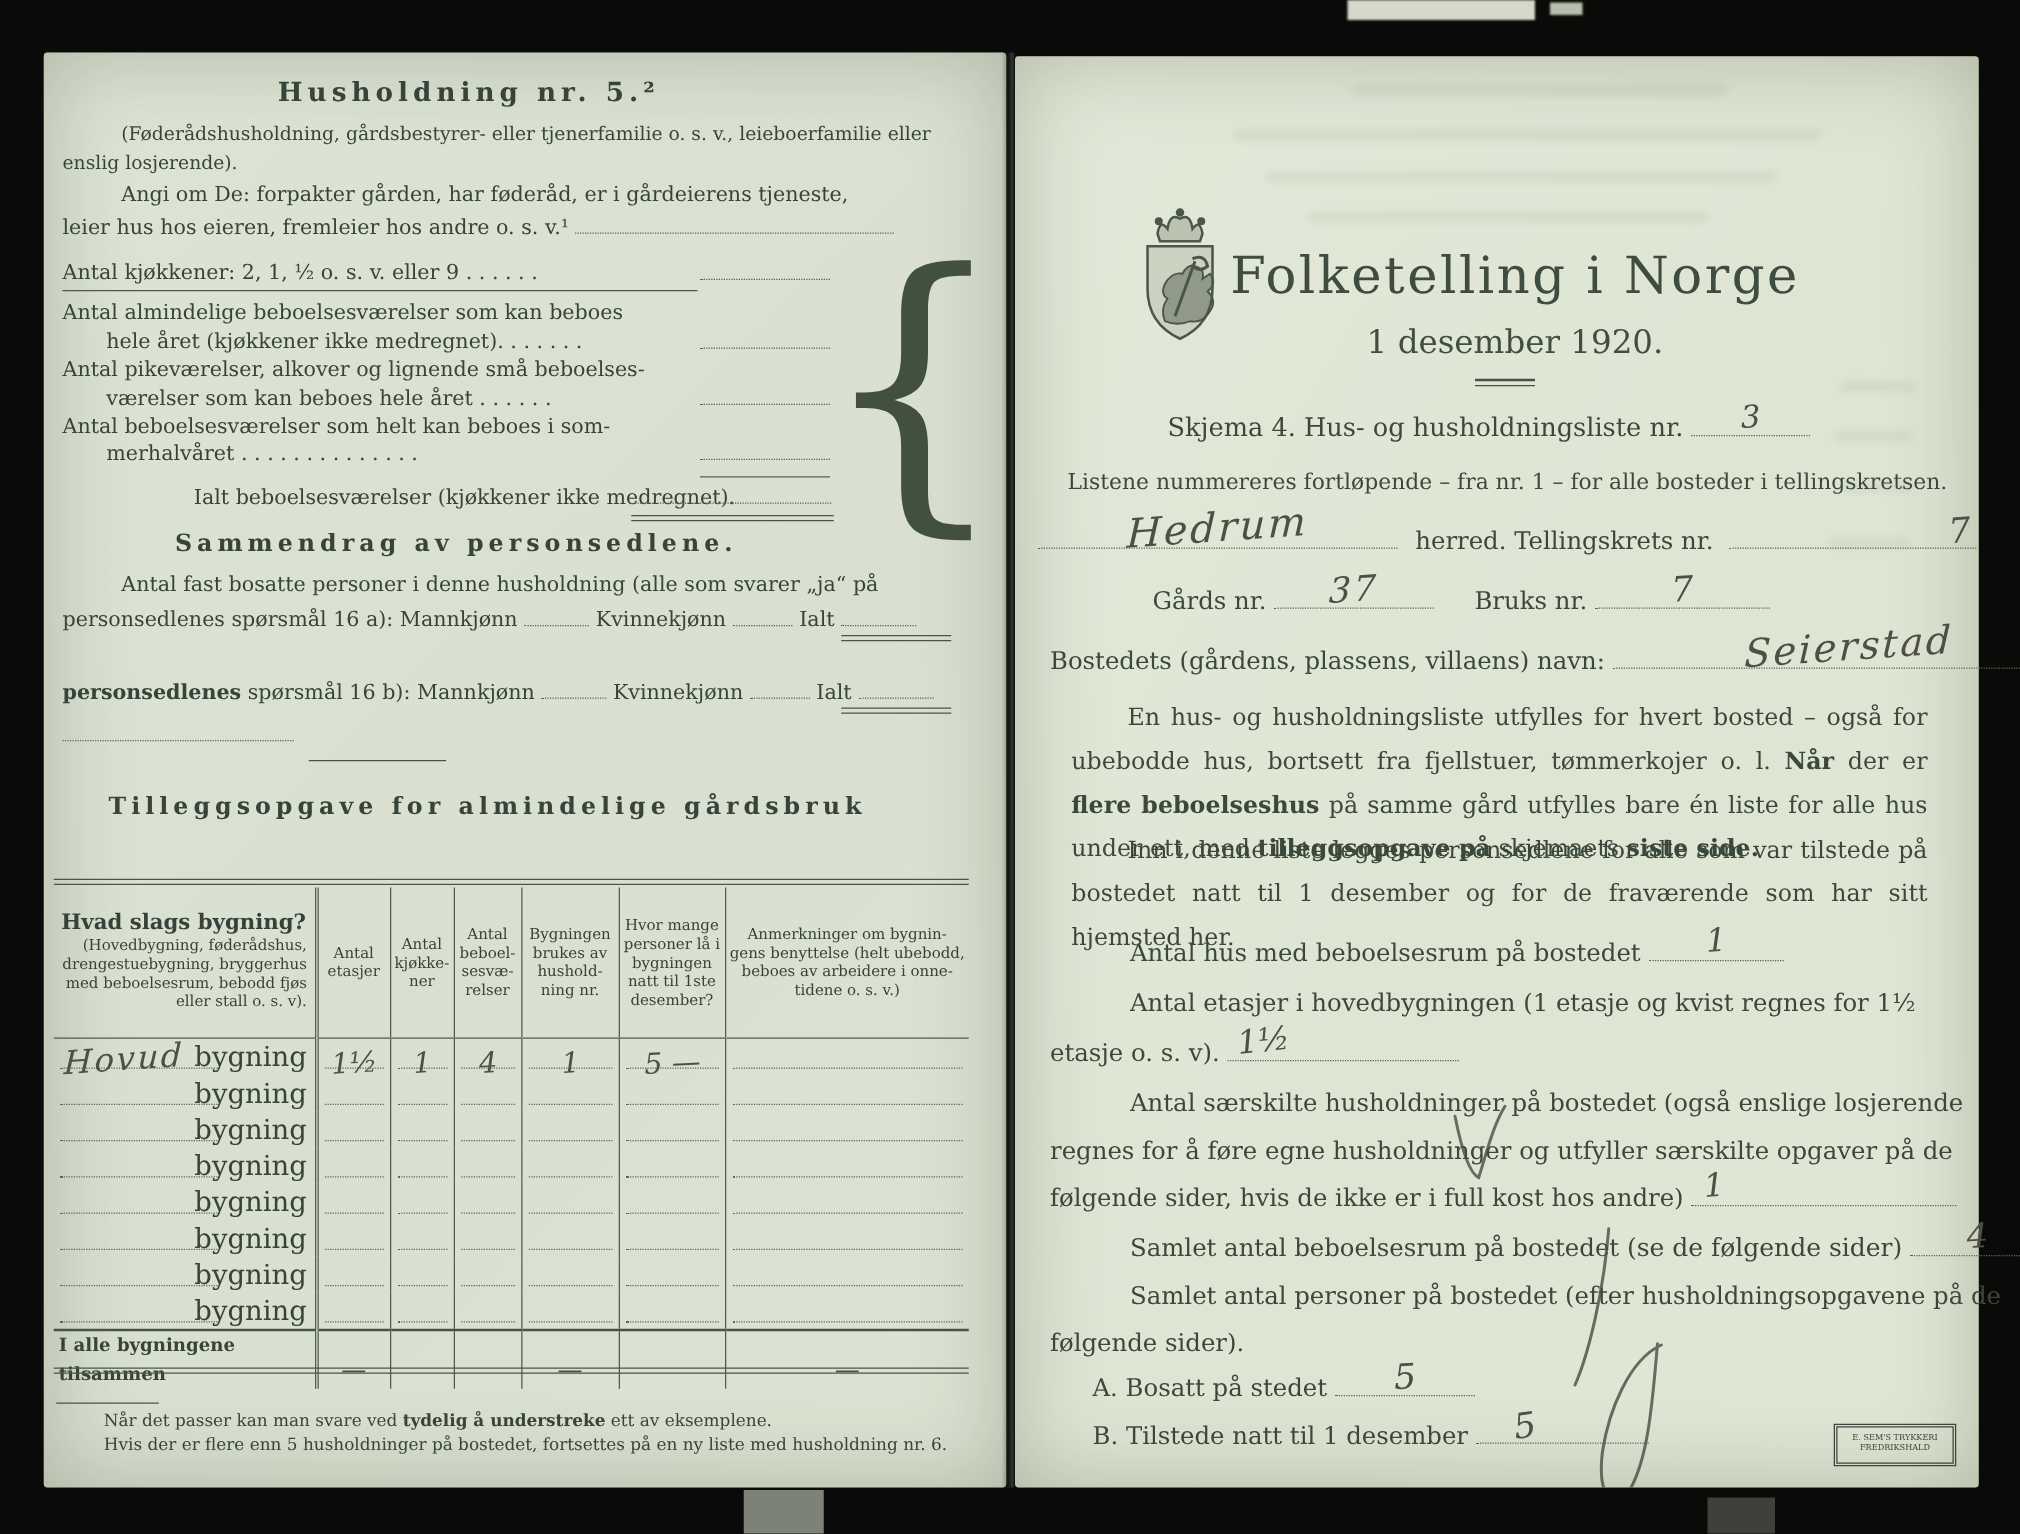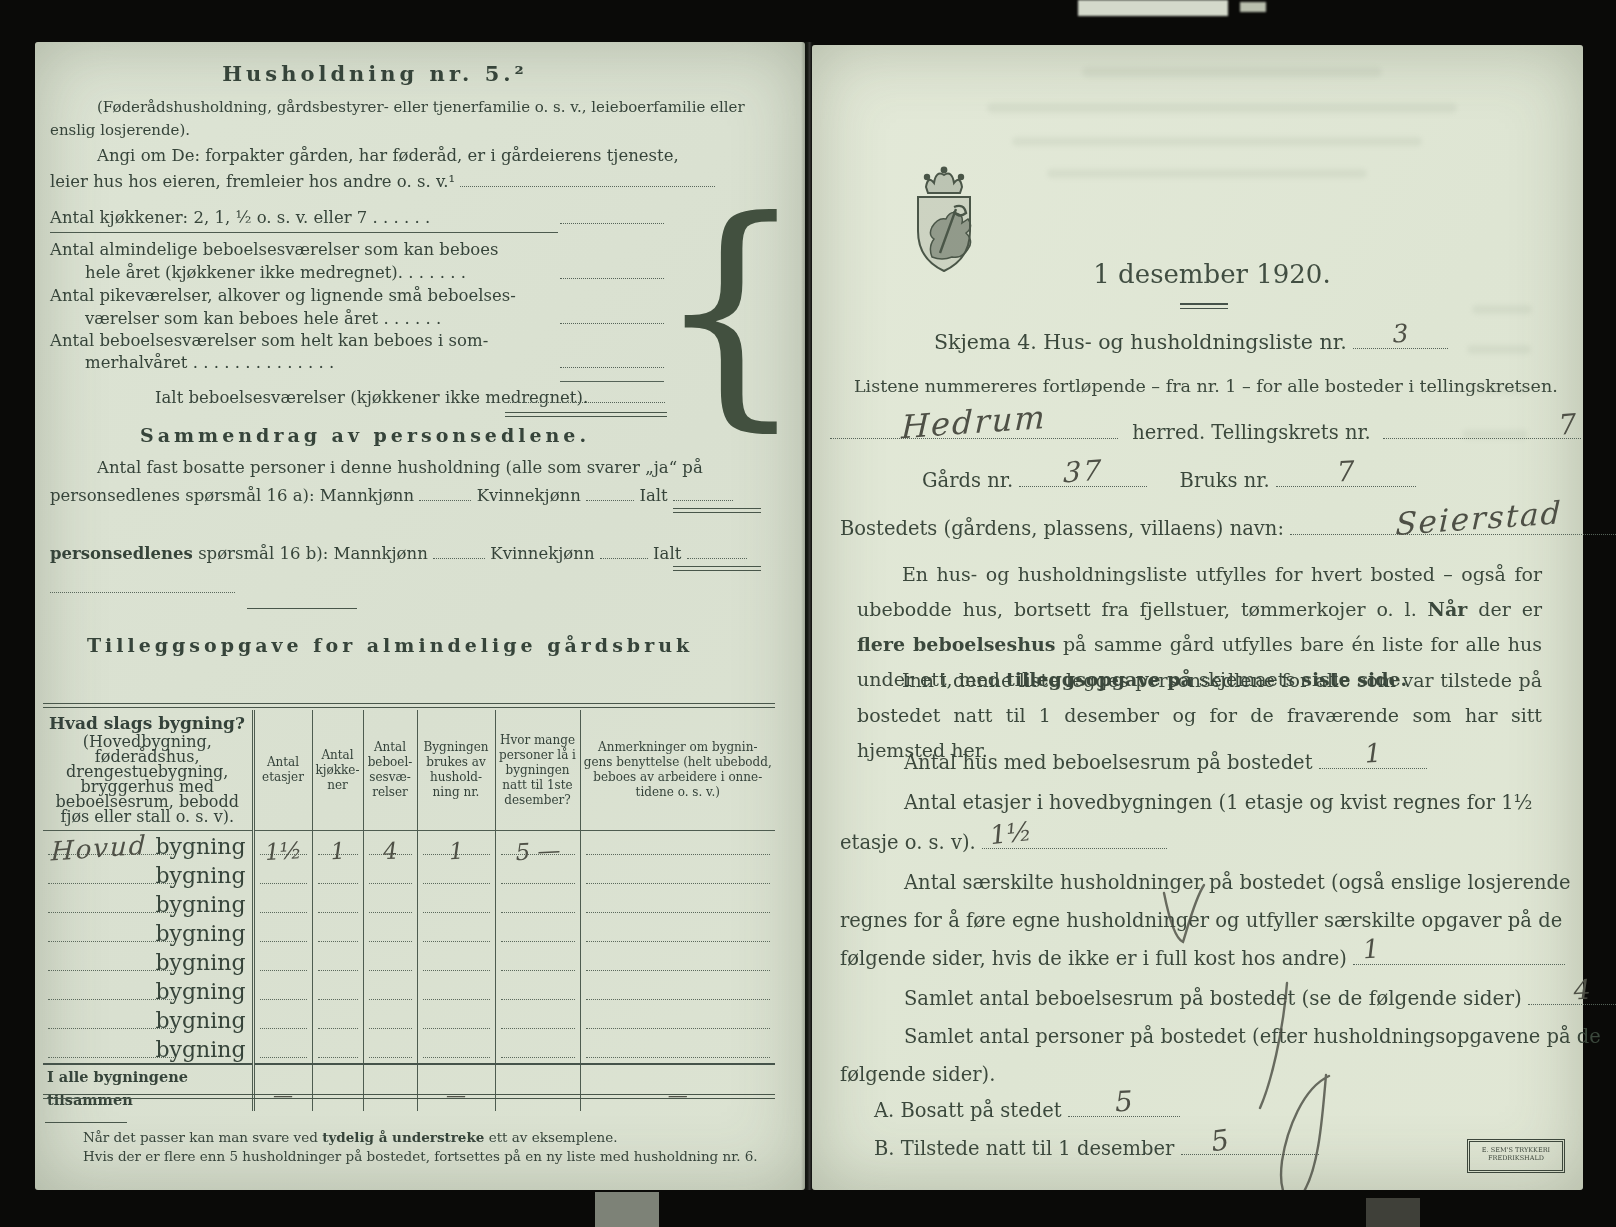--- a/index.html
+++ b/index.html
@@ -65,21 +65,21 @@
   <div class="abs" style="left:62px;top:54px;font-size:15px;white-space:nowrap">(Føderådshusholdning, gårdsbestyrer- eller tjenerfamilie o. s. v., leieboerfamilie eller</div>
   <div class="abs" style="left:15px;top:77px;font-size:15px">enslig losjerende).</div>
 
   <div class="abs" style="left:62px;top:102px;white-space:nowrap">Angi om De:  forpakter gården, har føderåd, er i gårdeierens tjeneste,</div>
   <div class="abs" style="left:15px;top:128px;white-space:nowrap">
     <span>leier hus hos eieren, fremleier hos andre o. s. v.¹</span>
     <span class="lead" style="width:255px"></span>
   </div>
 
   <div class="qrow" style="top:164px">
-    <span style="display:inline-block;width:508px;border-bottom:1.6px solid #4c5a4e;padding-bottom:3px">Antal kjøkkener: 2, 1, ½ o. s. v. eller 7  .  .  .  .  .  .</span>
+    <span style="display:inline-block;width:508px;border-bottom:1.6px solid #4c5a4e;padding-bottom:3px">Antal kjøkkener: 2, 1, ½ o. s. v. eller 9  .  .  .  .  .  .</span>
   </div>
   <div class="qrow" style="top:196px">Antal almindelige beboelsesværelser som kan beboes</div>
   <div class="qrow" style="top:219px;left:50px">hele året (kjøkkener ikke medregnet).   .   .   .   .   .   .</div>
   <div class="qrow" style="top:242px">Antal pikeværelser, alkover og lignende små beboelses-</div>
   <div class="qrow" style="top:265px;left:50px">værelser som kan beboes hele året  .  .  .  .  .  .</div>
   <div class="qrow" style="top:287px">Antal beboelsesværelser som helt kan beboes i som-</div>
   <div class="qrow" style="top:309px;left:50px">merhalvåret .  .  .  .  .  .  .  .  .  .  .  .  .  .</div>
   <div class="qrow" style="top:344px;left:120px">
     <span>Ialt beboelsesværelser  (kjøkkener ikke medregnet).</span>
   </div>
@@ -129,21 +129,21 @@
         <col style="width:51px">
         <col style="width:54px">
       <col style="width:78px">
         <col style="width:85px">
         <col style="width:195px">
     </colgroup>
     <tbody>
         <tr class="hrow">
       <td style="text-align:left;padding:4px 6px">
         <div style="font-size:17px;font-weight:bold">Hvad slags bygning?</div>
-        <div style="font-size:16px;line-height:15px;margin-top:3px;text-align:center">(Hovedbygning, føderådshus, drengestuebygning, bryggerhus med beboelsesrum, bebodd fjøs eller stall o. s. v).</div>
+        <div style="font-size:12px;line-height:15px;margin-top:3px;text-align:right">(Hovedbygning, føderådshus, drengestuebygning, bryggerhus med beboelsesrum, bebodd fjøs eller stall o. s. v).</div>
       </td>
       <td>Antal etasjer</td>
       <td>Antal kjøkke- ner</td>
       <td>Antal beboel- sesvæ- relser</td>
       <td>Bygningen brukes av hushold- ning nr.</td>
       <td>Hvor mange personer lå i bygningen natt til 1ste desember?</td>
       <td>Anmerkninger om bygnin- gens benyttelse (helt ubebodd, beboes av arbeidere i onne- tidene o. s. v.)</td>
     </tr>
 
     <tr class="brow">
@@ -395,20 +395,21 @@
       <path d="M32 26 q2 -12 8 -4 q2 -13 10 -8 q8 -5 10 8 q6 -8 8 4 l-2 6 h-32 z" fill="rgba(62,74,60,.25)"></path>
       <circle cx="33" cy="16" r="2.2" fill="#3e4a3c"></circle>
         <circle cx="50" cy="9" r="2.4" fill="#3e4a3c"></circle>
         <circle cx="67" cy="16" r="2.2" fill="#3e4a3c"></circle>
       <path d="M24 36 h52 v34 q0 28 -26 40 q-26 -12 -26 -40 z" fill="rgba(62,74,60,.14)"></path>
       <path d="M38 96 q-4 -10 2 -18 q-6 -4 -2 -12 q6 -10 14 -8 q4 -8 10 -6 q8 2 6 10 l6 -4 q6 8 -2 14 q8 8 2 16 q-6 10 -16 8 q-10 4 -20 0 z" fill="rgba(62,74,60,.45)" stroke-width="1.5"></path>
       <path d="M62 48 l-16 44 M60 46 q10 -4 12 6 q-8 6 -12 -2" stroke-width="2.4"></path>
     </g>
   </svg>
 
+  <div class="abs" style="left:150px;top:158px;width:500px;text-align:center;font-size:41px;letter-spacing:2px;color:#3f4c40;white-space:nowrap">Folketelling i Norge</div>
   <div class="abs" style="left:150px;top:212px;width:500px;text-align:center;font-size:26px;color:#414e42">1 desember 1920.</div>
   <div class="abs" style="left:368px;top:258px;width:48px;border-top:2.4px solid #45524a;border-bottom:1.2px solid #45524a;height:3px"></div>
 
   <div class="rline" style="left:122px;top:280px;font-size:20.5px">
     <span>Skjema 4.  Hus- og husholdningsliste nr.</span>
     <span class="blank" style="width:95px">
       <span class="hw hwv" style="font-size:25px">3</span>
     </span>
   </div>
   <div class="rline" style="left:42px;top:324px;font-size:17.5px">Listene nummereres fortløpende – fra nr. 1 – for alle bosteder i tellingskretsen.</div>

